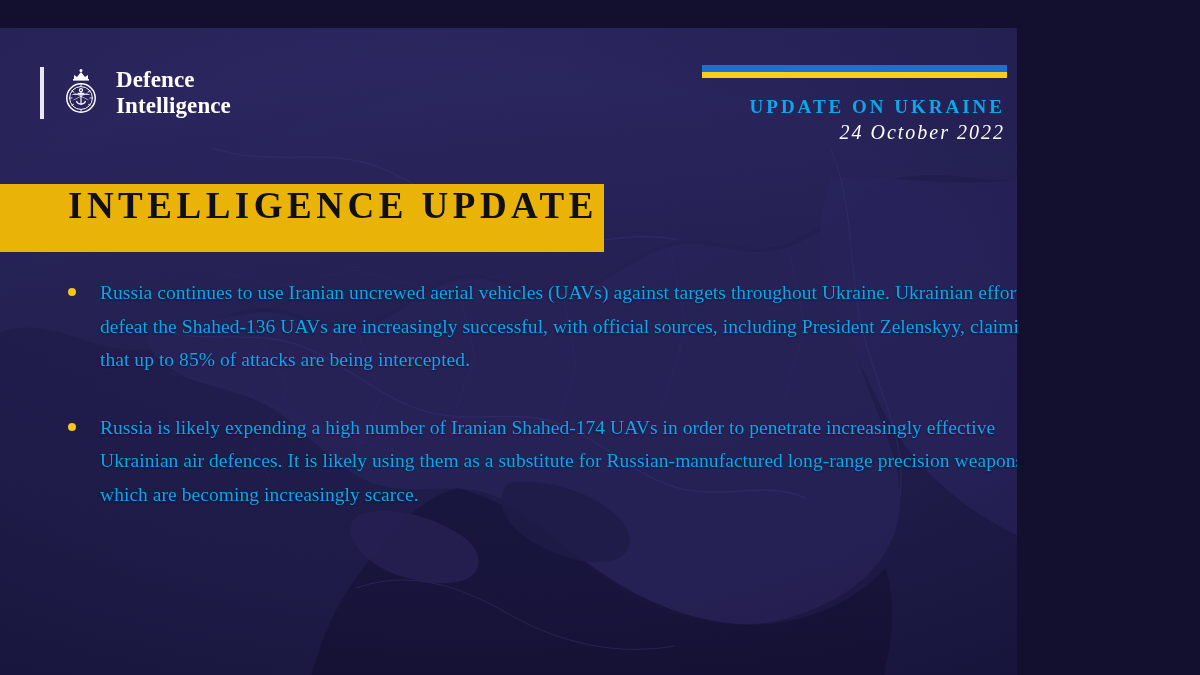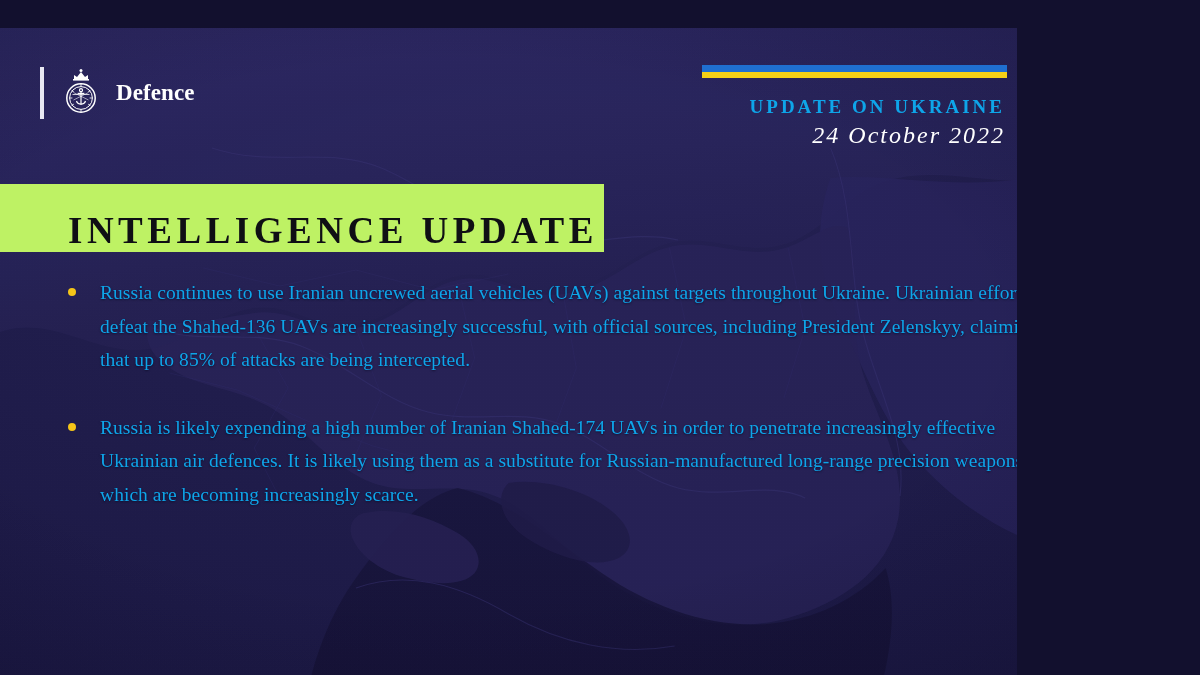--- a/index.html
+++ b/index.html
@@ -99,39 +99,39 @@
   .update-title {
     color: #0ea5e9;
     font-size: 19px;
     font-weight: 700;
     letter-spacing: 3.0px;
     line-height: 1.18;
     white-space: nowrap;
   }
   .update-date {
     color: #ffffff;
-    font-size: 24px;
+    font-size: 20px;
     font-style: italic;
     font-weight: 400;
     letter-spacing: 2.0px;
     line-height: 1.25;
     margin-top: 2px;
     white-space: nowrap;
   }
 
   
   .banner {
     position: absolute;
     left: 0;
     top: 156px;
     width: 604px;
     height: 68px;
-    background: #bef264;
+    background: #eab308;
     display: flex;
-    align-items: flex-end;
+    align-items: flex-start;
   }
   .banner-text {
     color: #0f0f14;
     font-size: 37px;
     font-weight: 700;
     letter-spacing: 4.5px;
     padding-left: 68px;
     white-space: nowrap;
   }
 
@@ -302,20 +302,21 @@
           <path d="M19.6,26.4 L26.4,26.4"></path>
           <circle cx="23" cy="23.2" r="1.5"></circle>
           <path d="M14.5,27.5 L31.5,27.5" stroke-width="0.9" opacity="0.85"></path>
           <path d="M15.5,33 L30.5,25.5" stroke-width="0.8" opacity="0.7"></path>
           <path d="M15.5,25.5 L30.5,33" stroke-width="0.8" opacity="0.7"></path>
         </g>
       </svg>
     </div>
     <div class="brand">
       <div>Defence</div>
+      <div>Intelligence</div>
     </div>
   </div>
 
   <div class="flag-bar">
     <div class="flag-blue"></div>
     <div class="flag-yellow"></div>
   </div>
 
   <div class="header-right">
     <div class="update-title">UPDATE ON UKRAINE</div>

